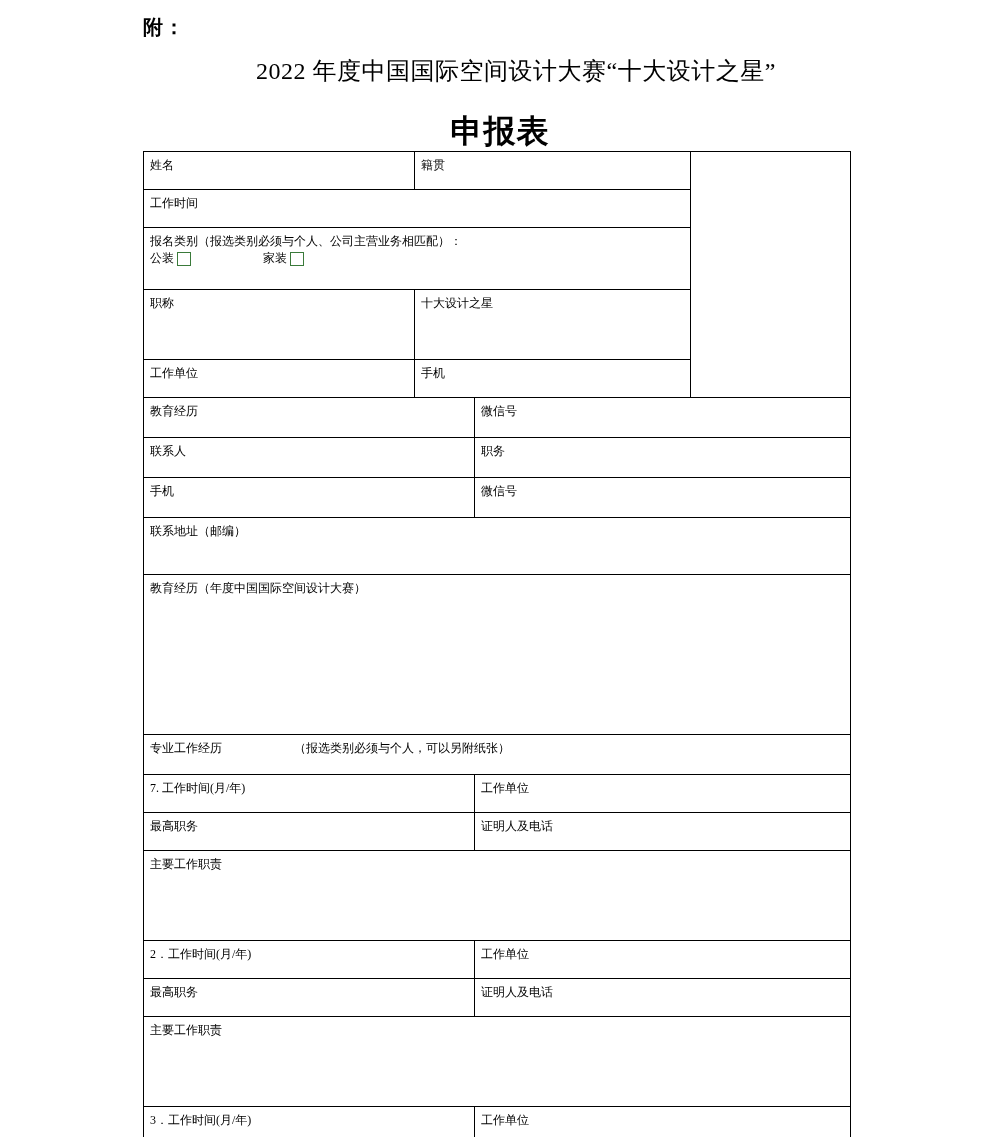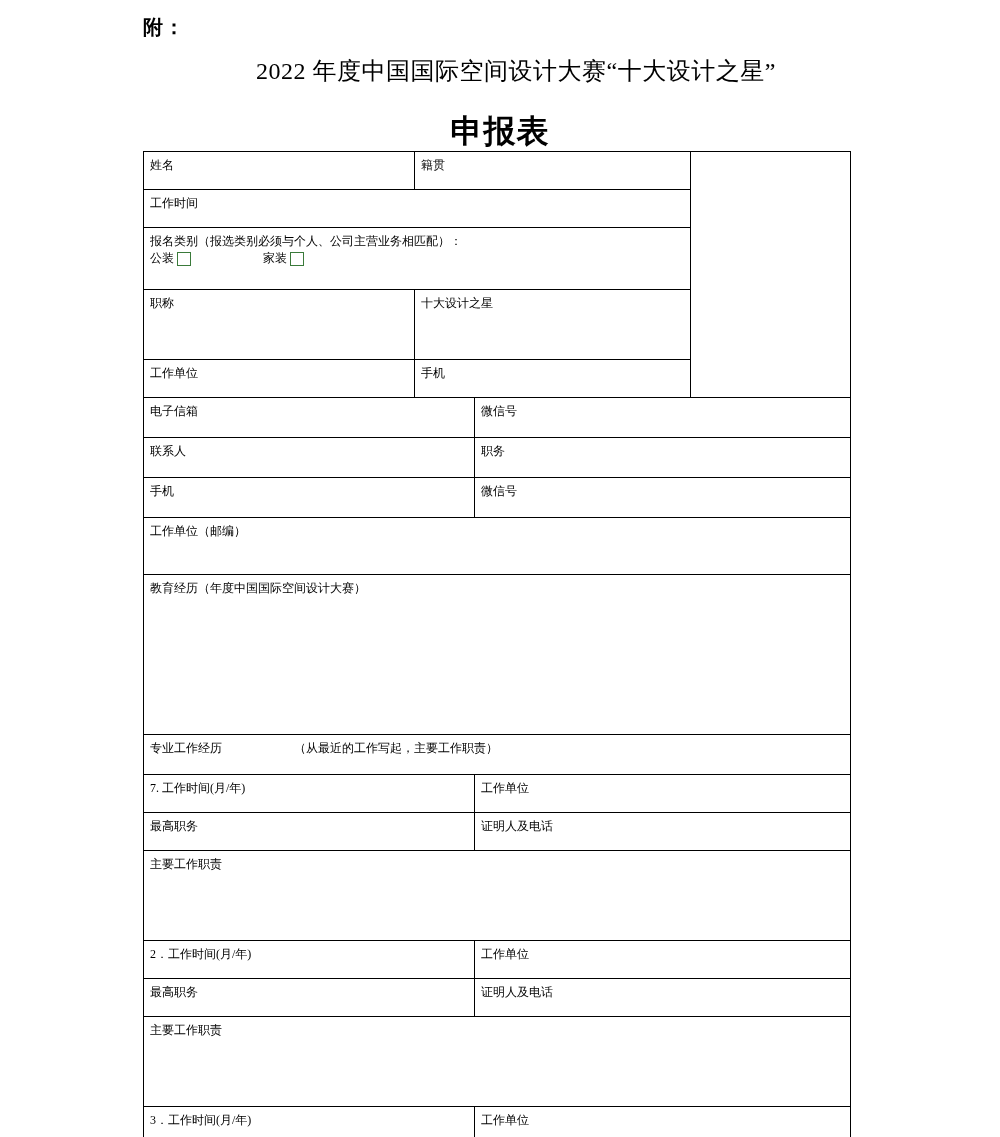--- a/index.html
+++ b/index.html
@@ -120,45 +120,45 @@
         <td style="height:60px">职称</td>
         <td colspan="2">十大设计之星</td>
       </tr>
 
       <tr>
         <td style="height:28px">工作单位</td>
         <td colspan="2">手机</td>
       </tr>
 
       <tr>
-        <td colspan="2" style="height:30px">电子信箱</td>
+        <td colspan="2" style="height:30px">教育经历</td>
         <td colspan="2">微信号</td>
       </tr>
 
       <tr>
         <td colspan="2" style="height:30px">联系人</td>
         <td colspan="2">职务</td>
       </tr>
 
       <tr>
         <td colspan="2" style="height:30px">手机</td>
         <td colspan="2">微信号</td>
       </tr>
 
       <tr>
-        <td colspan="4" style="height:47px">工作单位（邮编）</td>
+        <td colspan="4" style="height:47px">联系地址（邮编）</td>
       </tr>
 
       <tr>
         <td colspan="4" style="height:150px">教育经历（年度中国国际空间设计大赛）</td>
       </tr>
 
       <tr>
         <td colspan="4" style="height:30px">
-          <span>专业工作经历</span><span class="indent-gap"></span><span>（从最近的工作写起，主要工作职责）</span>
+          <span>专业工作经历</span><span class="indent-gap"></span><span>（报选类别必须与个人，可以另附纸张）</span>
         </td>
       </tr>
 
       <tr>
         <td colspan="2" style="height:28px">7. 工作时间(月/年)</td>
         <td colspan="2">工作单位</td>
       </tr>
       <tr>
         <td colspan="2" style="height:28px">最高职务</td>
         <td colspan="2">证明人及电话</td>

